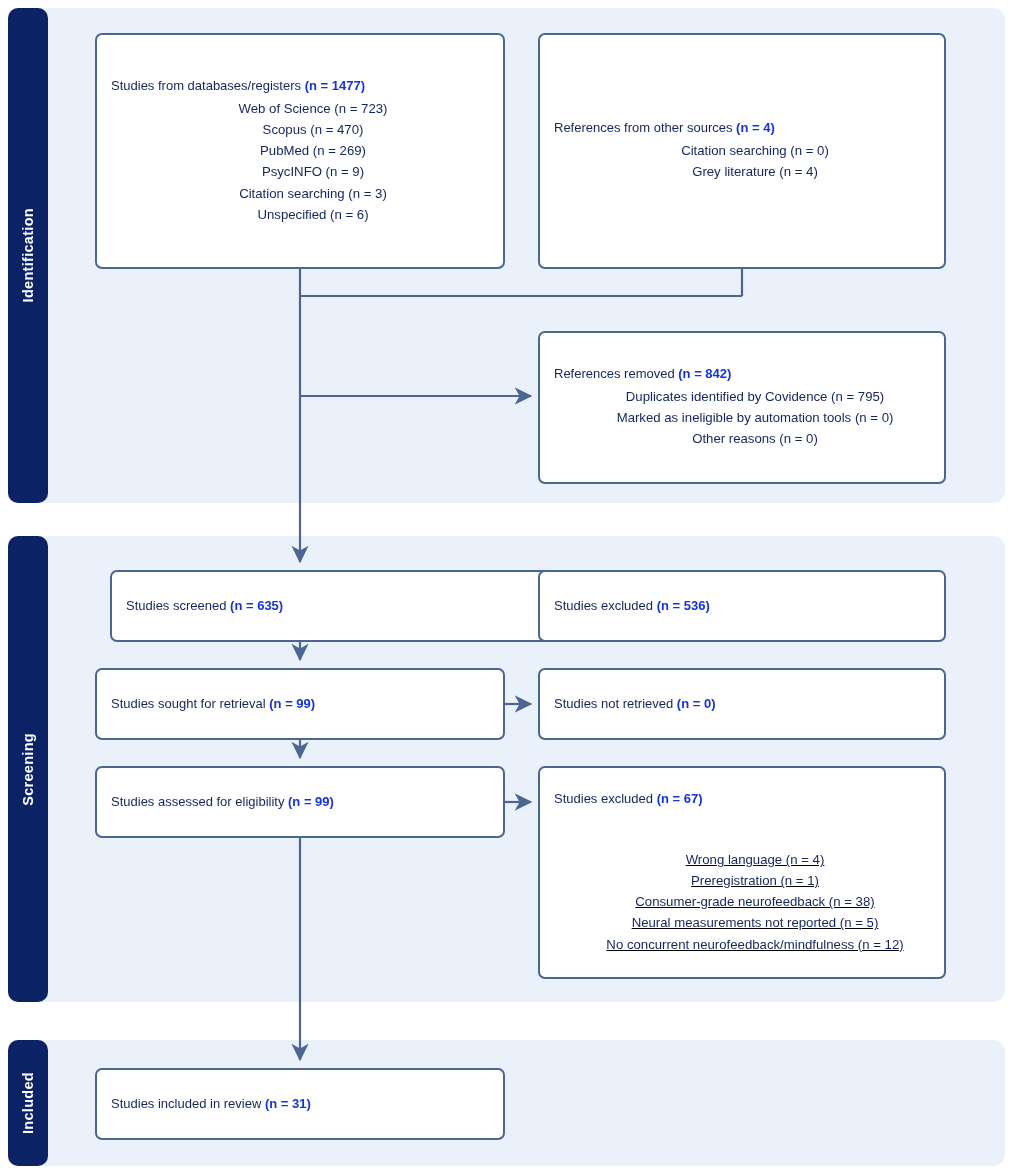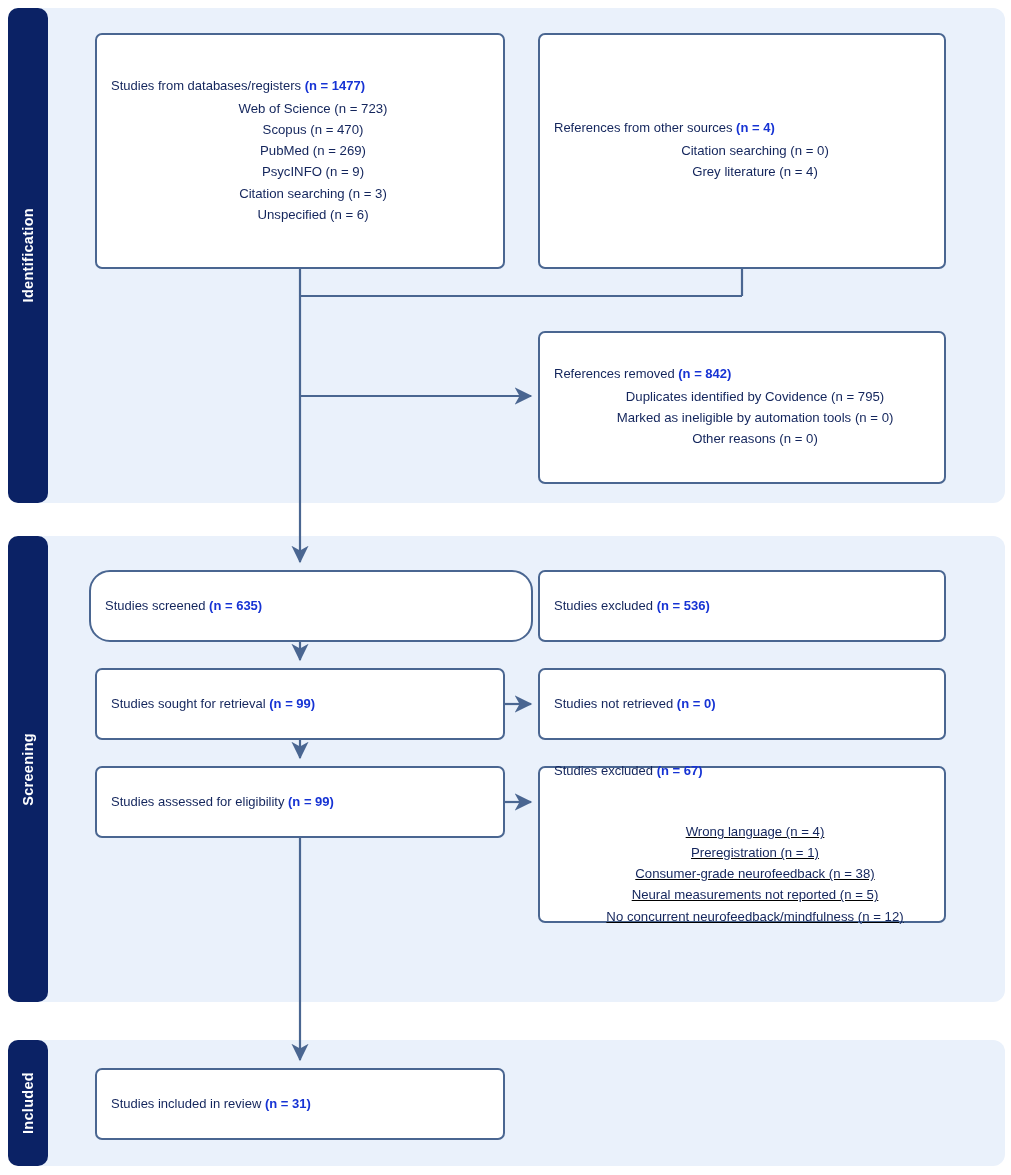--- a/index.html
+++ b/index.html
@@ -84,26 +84,26 @@
     font-size: 13.2px;
     line-height: 1.60;
   }
   .sublist.hang { padding-left: 26px; text-decoration: underline; }
   .sublist.hang li.hanging { margin-left: -26px; text-indent: 26px; }
 
   
   #box-databases    { left: 95px;  top: 33px;   width: 410px; height: 236px; }
   #box-other-src    { left: 538px; top: 33px;   width: 408px; height: 236px; }
   #box-removed      { left: 538px; top: 320px;  width: 408px; height: 153px; margin-top: 11px; }
-  #box-screened     { left: 89px;  top: 570px;  width: 444px; height: 72px; border-radius: 21px;  }
+  #box-screened     { left: 110px;  top: 570px;  width: 444px; height: 72px;  }
   #box-excluded-1   { left: 538px; top: 570px;  width: 408px; height: 72px;  }
   #box-sought       { left: 95px;  top: 668px;  width: 410px; height: 72px;  }
   #box-not-retr     { left: 538px; top: 668px;  width: 408px; height: 72px;  }
   #box-assessed     { left: 95px;  top: 766px;  width: 410px; height: 72px;  }
-  #box-excluded-2   { left: 538px; top: 766px;  width: 408px; height: 157px; gap: 38px; }
+  #box-excluded-2   { left: 538px; top: 766px;  width: 408px; height: 213px; gap: 38px; }
   #box-included     { left: 95px;  top: 1068px; width: 410px; height: 72px;  }
 
   
   #connectors {
     position: absolute;
     left: 0; top: 0;
     width: 1011px;
     height: 1175px;
     pointer-events: none;
   }

